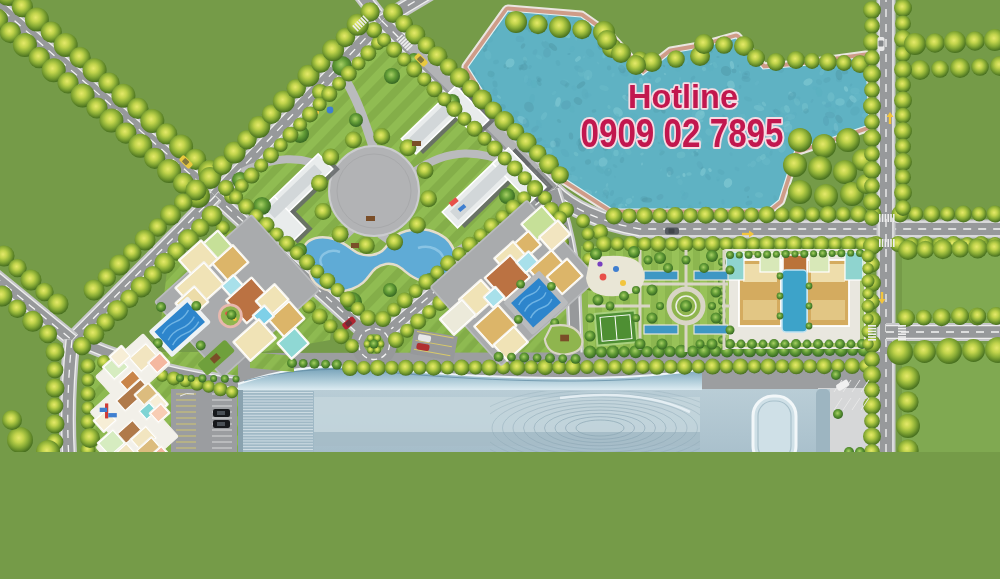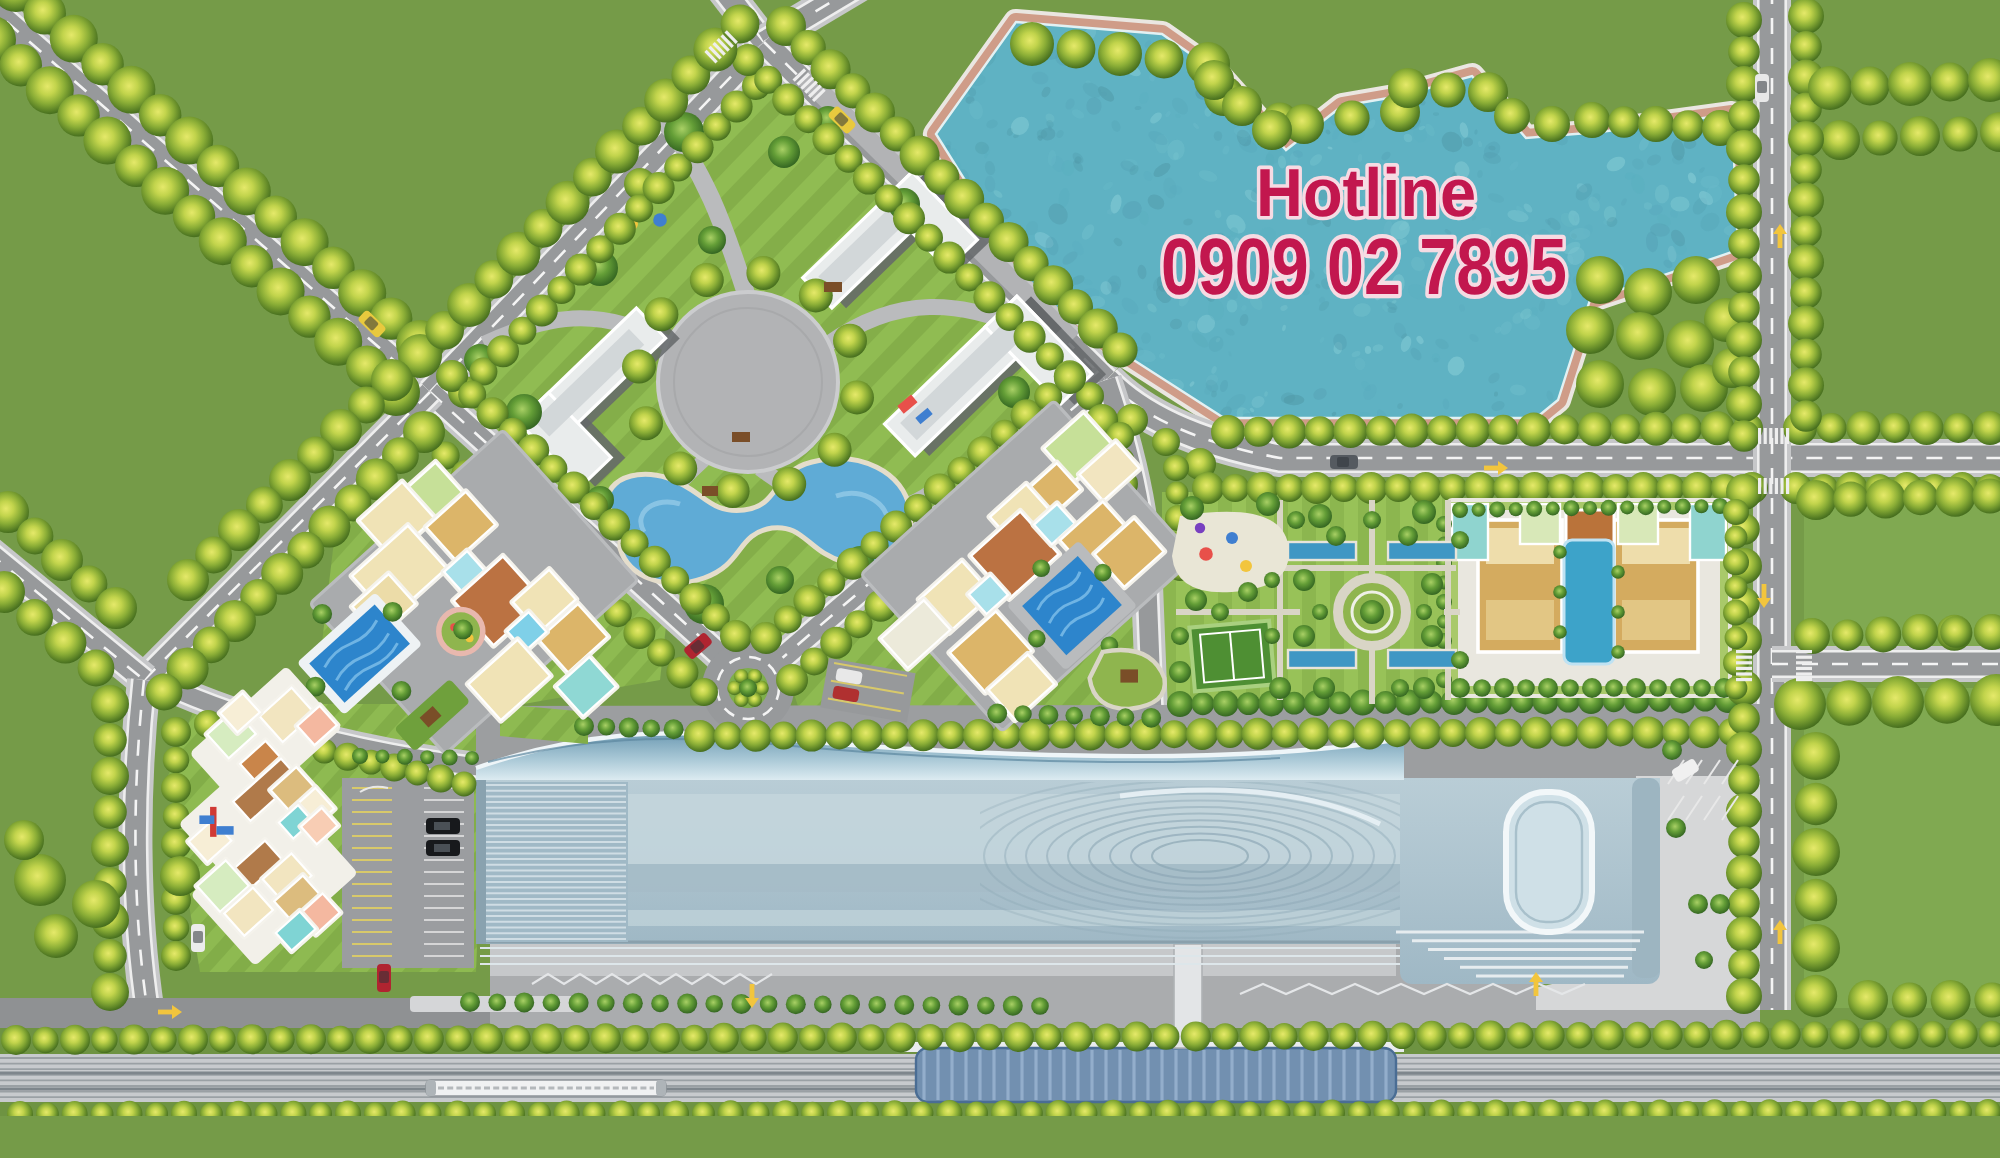--- a/index.html
+++ b/index.html
@@ -1,15 +1,15 @@
 <!DOCTYPE html>
 <html><head><meta charset="utf-8"><title>Master plan</title>
 <style>
 html,body{margin:0;padding:0;background:#759b48;font-family:"Liberation Sans",sans-serif;}
-#wrap{position:relative;width:1000px;height:558px;overflow:hidden;}
+#wrap{position:relative;width:1000px;height:452px;overflow:hidden;}
 </style></head><body>
 <div id="wrap">
 <svg width="1000" height="579" viewBox="0 0 1000 579" xmlns="http://www.w3.org/2000/svg">
 <defs>
 <radialGradient id="tY" cx="0.45" cy="0.42" r="0.60">
           <stop offset="0%" stop-color="#e5e96a"></stop>
           <stop offset="30%" stop-color="#c2d44c"></stop>
           <stop offset="60%" stop-color="#8aad36"></stop>
           <stop offset="90%" stop-color="#527a23"></stop>
           <stop offset="100%" stop-color="#42691b"></stop>

